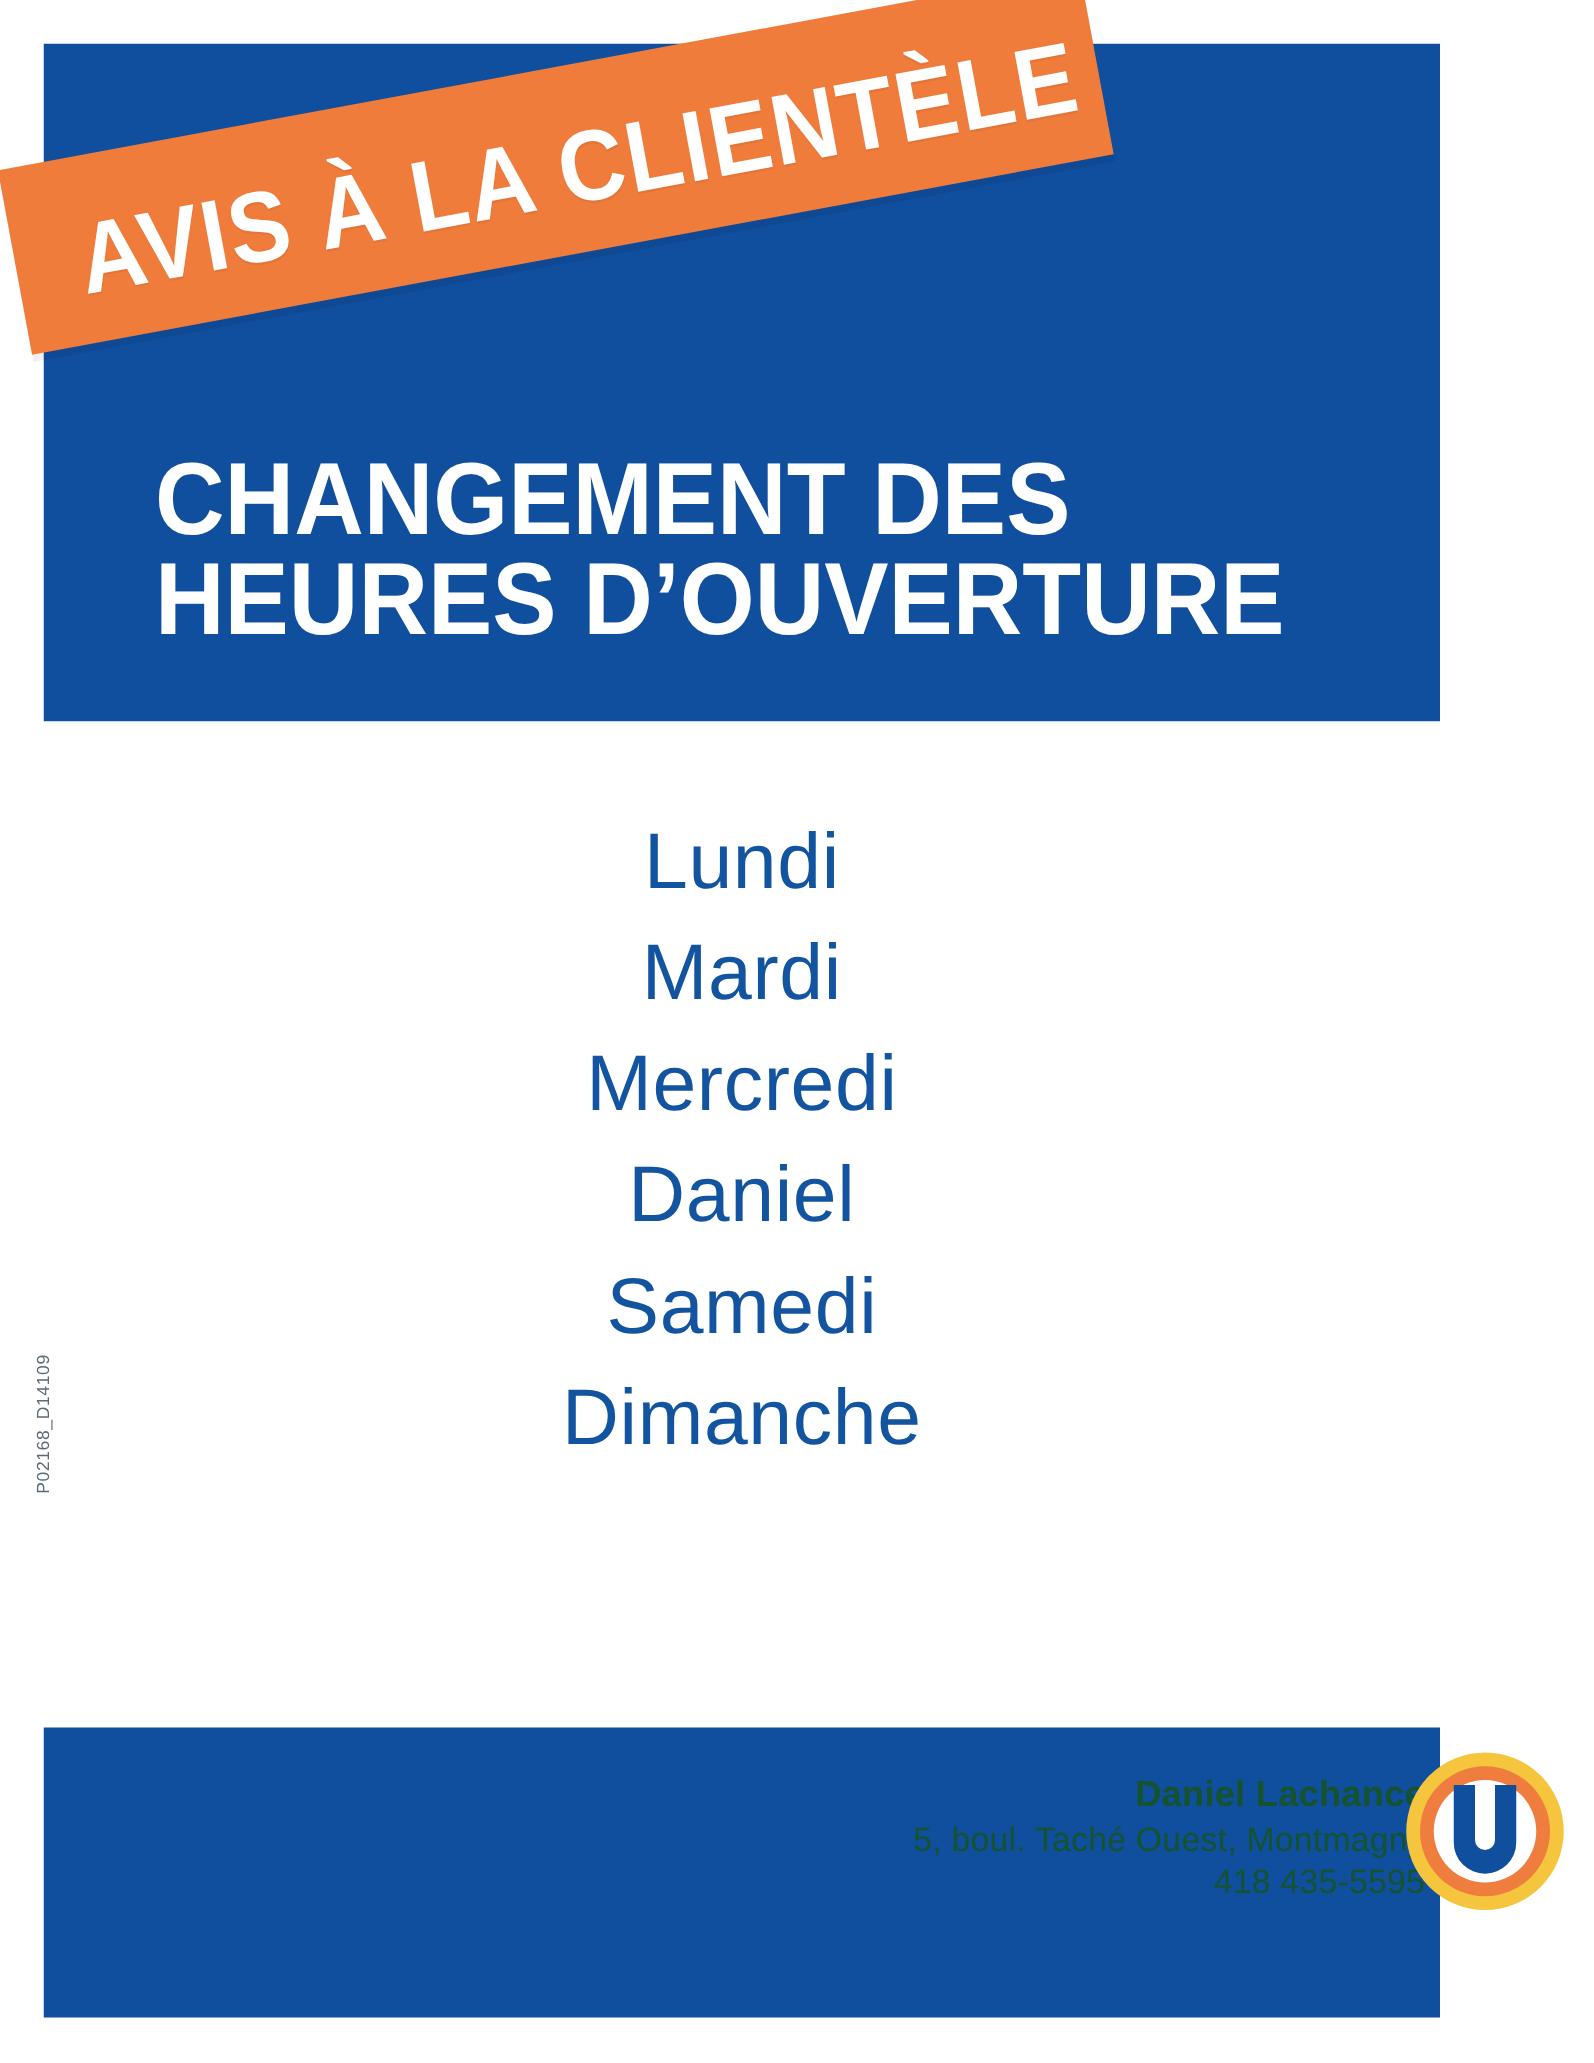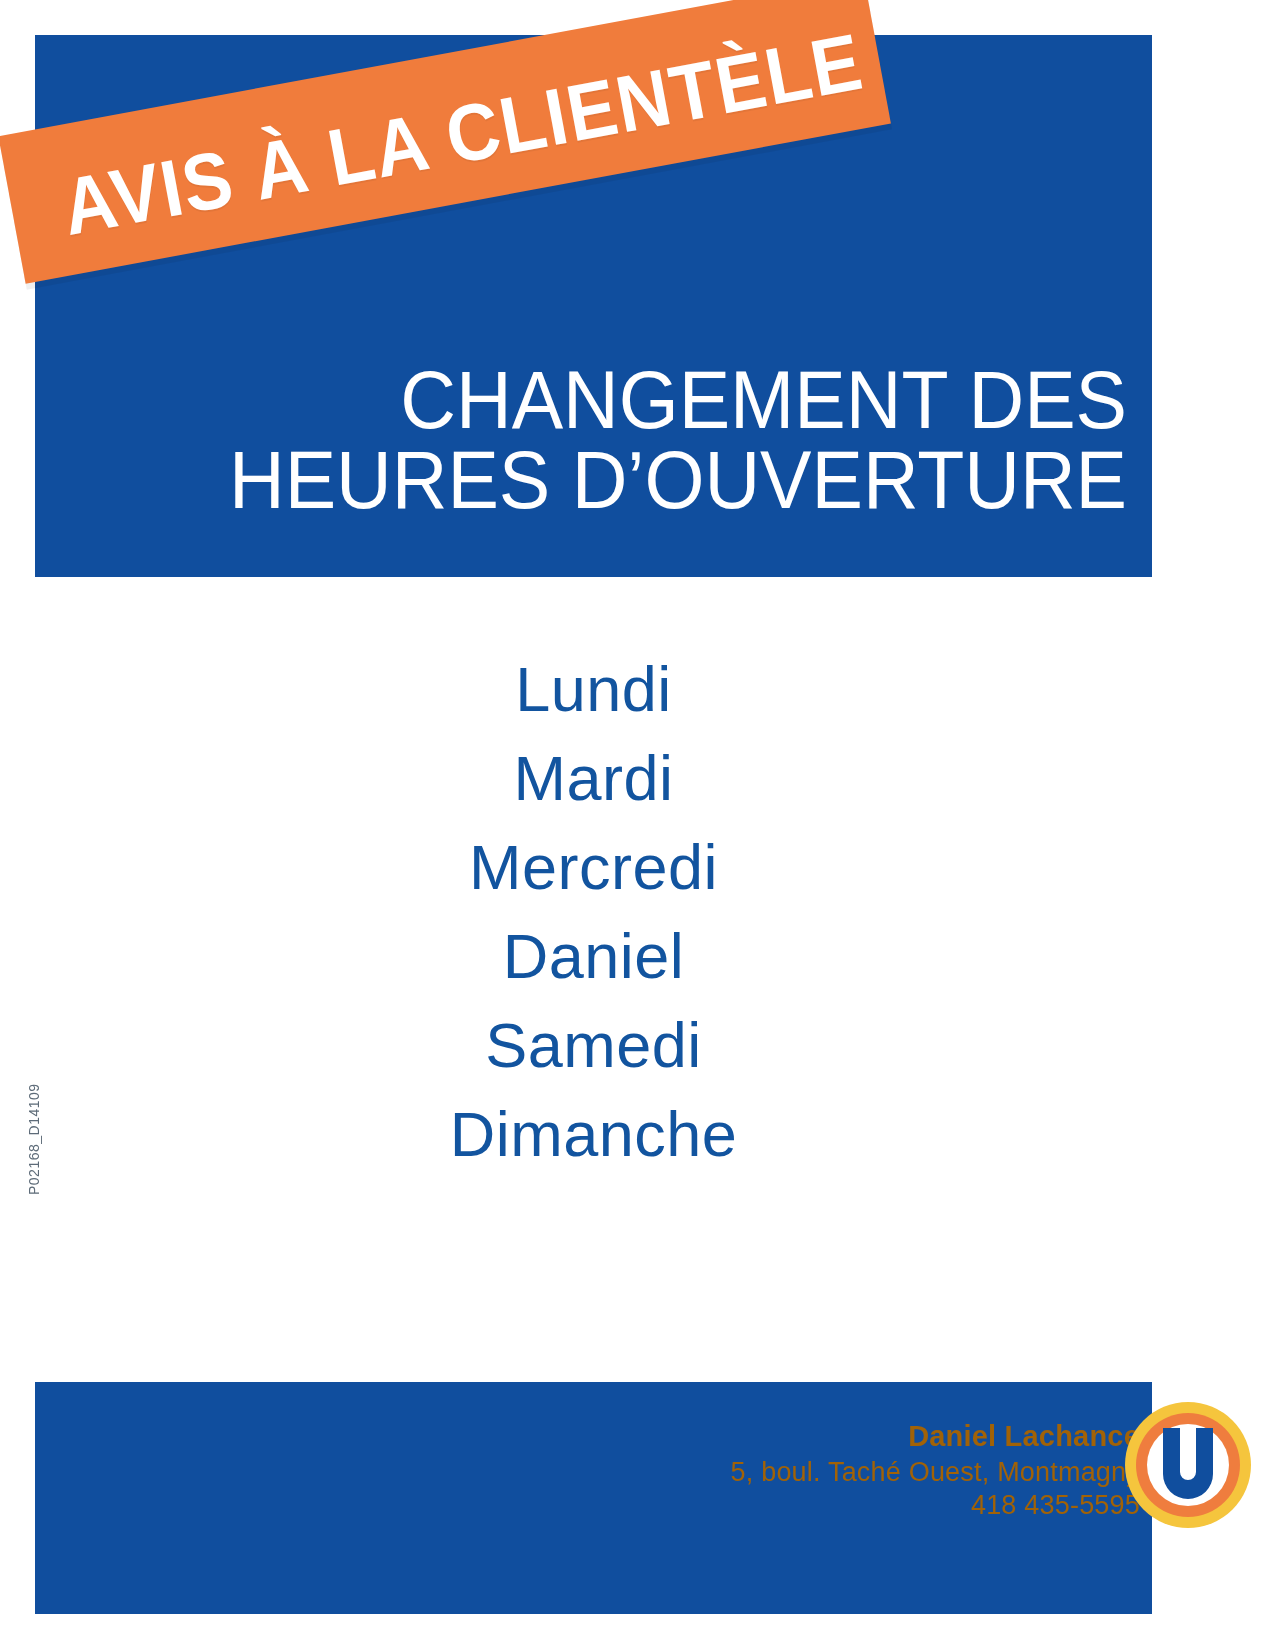--- a/index.html
+++ b/index.html
@@ -76,24 +76,23 @@
     white-space: nowrap;
     text-shadow: 0 2px 0 rgba(0,0,0,0.05);
   }
 
   
   .headline {
     position: absolute;
     left: 60px;
     top: 360px;
     width: 1067px;
-    text-align: right;
     color: #ffffff;
     font-family: "Liberation Sans", sans-serif;
-    font-weight: normal;
+    font-weight: bold;
     font-size: 82px;
     line-height: 0.98;
     letter-spacing: 0px;
   }
   .headline .line {
     display: block;
     transform: scaleX(0.94);
     transform-origin: 100% 50%;
     white-space: nowrap;
   }
@@ -141,21 +140,21 @@
     width: 1117px;
     height: 232px;
     background: #104e9e;
   }
   .footer-info {
     position: absolute;
     right: 135px;
     top: 1420px;
     width: 620px;
     text-align: right;
-    color: #a16207;
+    color: #14532d;
     font-family: "Liberation Sans", sans-serif;
   }
   .footer-name {
     font-size: 29px;
     font-weight: bold;
     letter-spacing: 0.2px;
     margin-bottom: 4px;
   }
   .footer-address {
     font-size: 27px;

